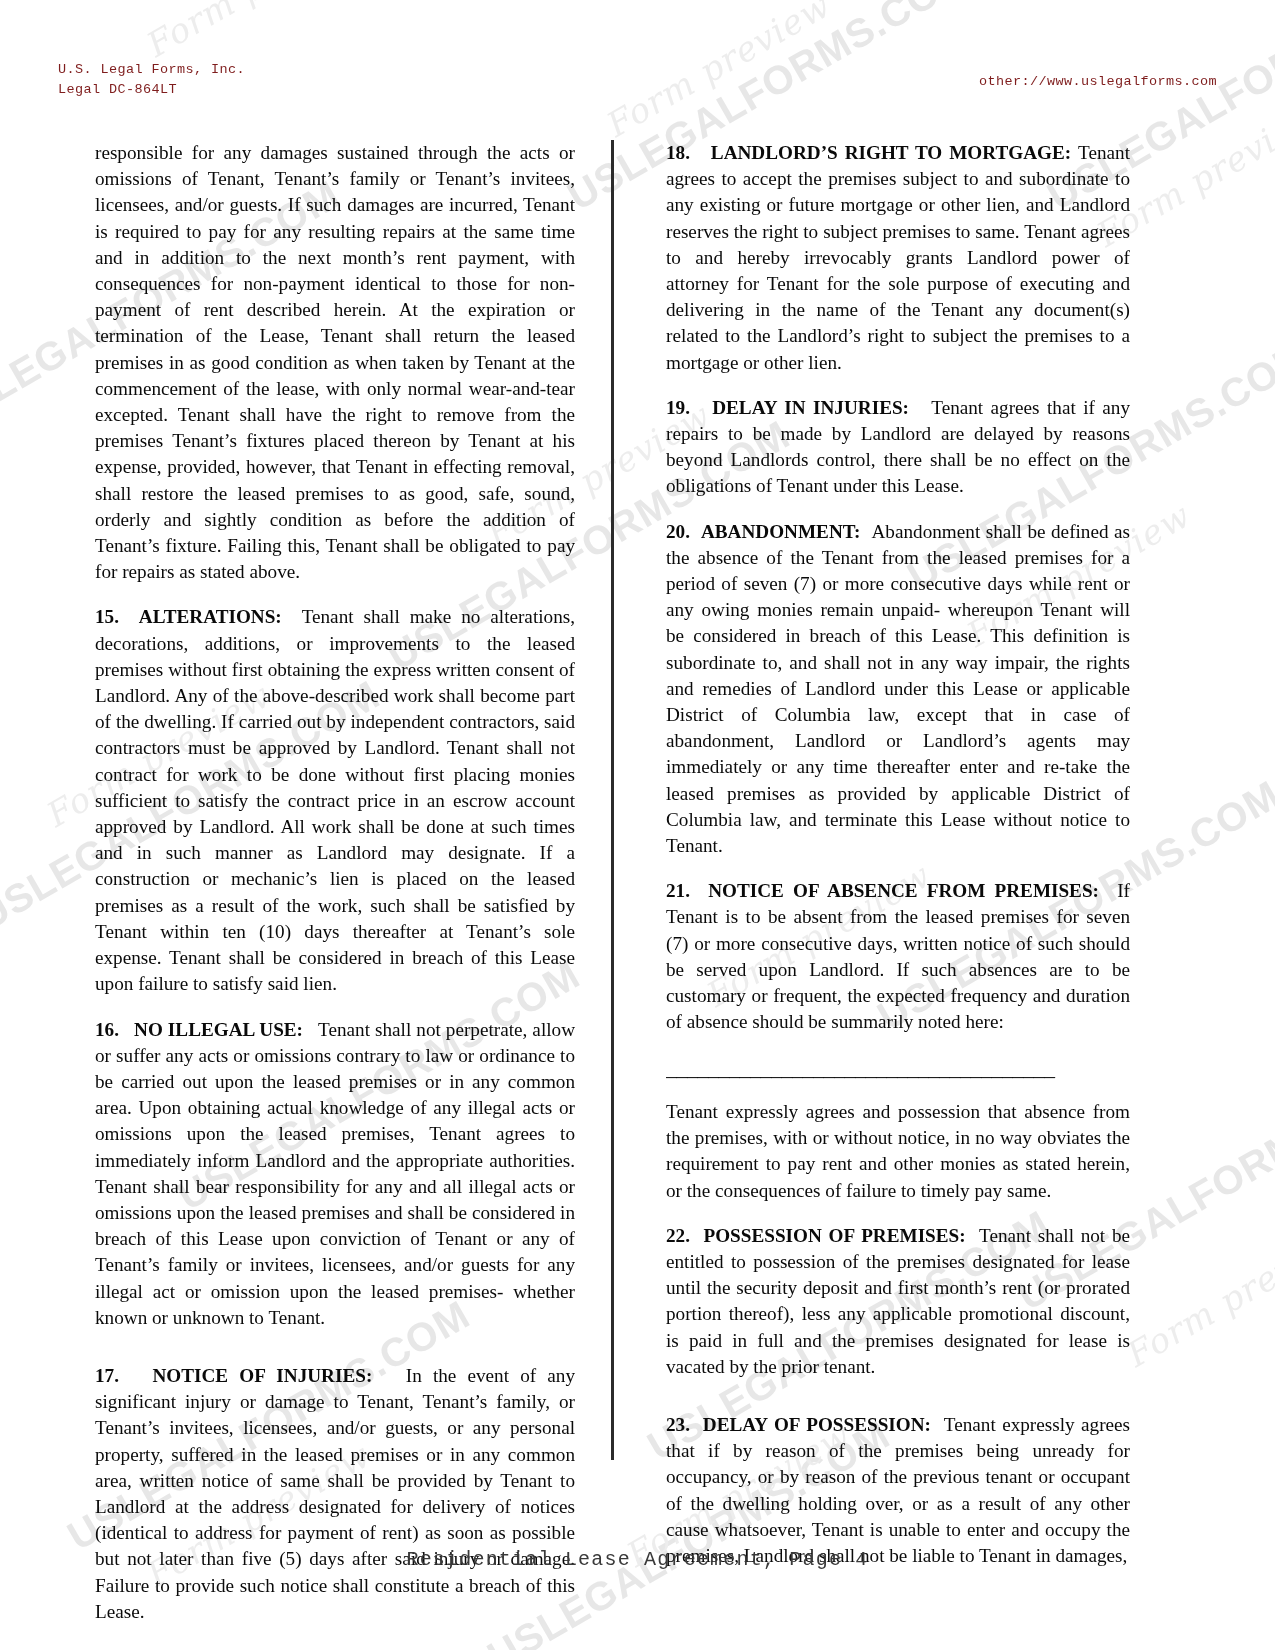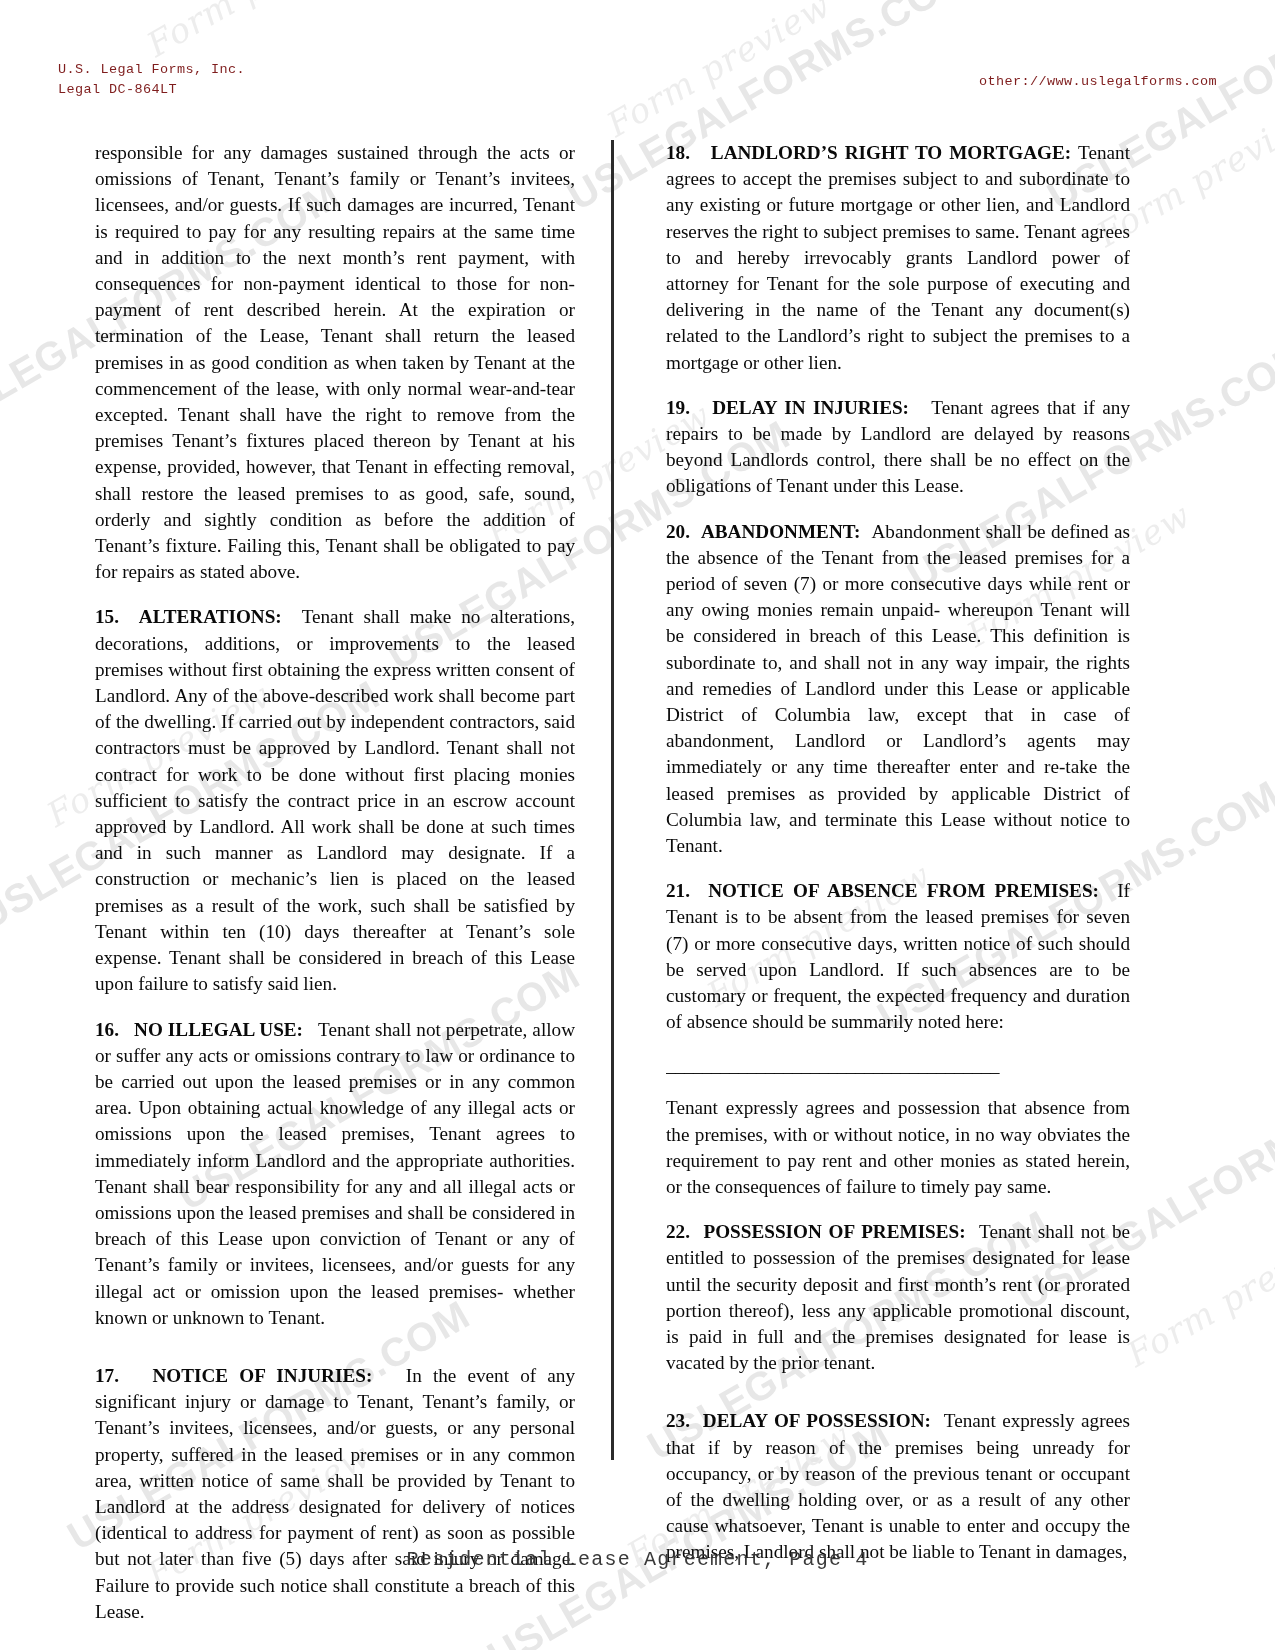--- a/index.html
+++ b/index.html
@@ -104,21 +104,21 @@
     color: #0a0a0a;
     hyphens: none;
   }
   p.para:last-child { margin-bottom: 0; margin-top: 32px; }
   .sec-num, .sec-title {
     font-weight: bold;
   }
   .blank-line {
     display: block;
     margin: 2px 0 18px 0;
-    font-size: 19px;
+    font-size: 22px;
     line-height: 1.2;
     color: #0a0a0a;
     letter-spacing: -0.5px;
     white-space: nowrap;
     overflow: hidden;
   }
 
   
   .doc-footer {
     position: absolute;

